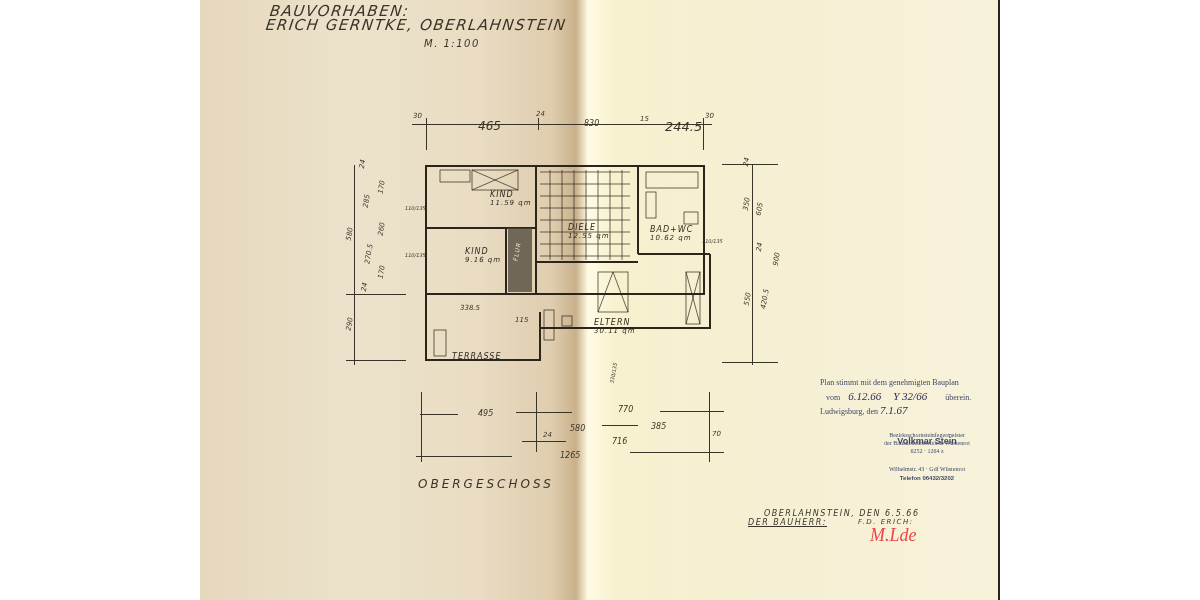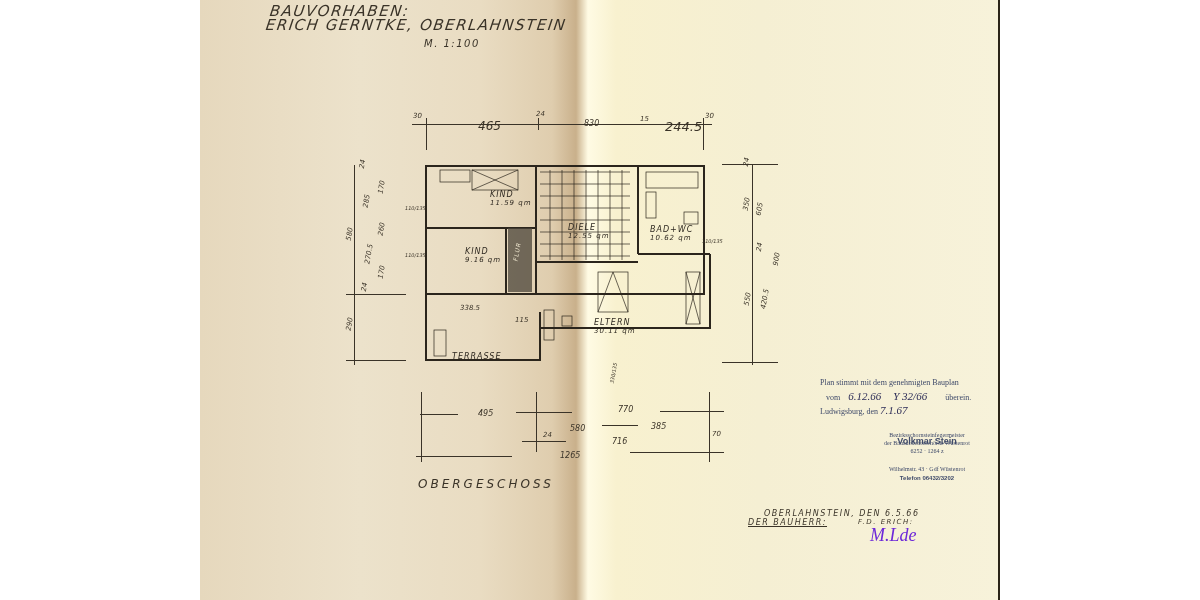--- a/index.html
+++ b/index.html
@@ -12,21 +12,21 @@
   .title2{left:266px;top:16px;font-size:15px;transform:skewX(-8deg);}
   .scale{left:424px;top:38px;font-size:10px;}
   .dim{position:absolute;font-size:7px;color:#3a3328;font-style:italic;white-space:nowrap;}
   .line{position:absolute;background:#3a3328;}
   .room{position:absolute;font-size:8px;color:#2e2820;font-style:italic;letter-spacing:1px;text-align:left;line-height:9px;}
   .sub{display:block;font-size:7px;}
   .stamp{position:absolute;left:812px;top:376px;width:188px;height:84px;font-family:"Liberation Serif",serif;color:#3f4a6a;font-size:8px;}
   .stamp .row{position:absolute;left:8px;white-space:nowrap;}
   .stamp .hw{font-family:"Liberation Serif",serif;font-style:italic;color:#2a2a55;font-size:11px;}
   .stamp .c{position:absolute;left:40px;width:150px;text-align:center;white-space:nowrap;}
-  .sig{position:absolute;left:870px;top:525px;font-family:"Liberation Serif",serif;font-style:italic;font-size:18px;color:#6d28d9;}
+  .sig{position:absolute;left:870px;top:525px;font-family:"Liberation Serif",serif;font-style:italic;font-size:18px;color:#ef4444;}
 </style>
 </head>
 <body>
 
 <div class="paper"></div>
 
 <div class="hand title1">BAUVORHABEN:</div>
 <div class="hand title2">ERICH GERNTKE, OBERLAHNSTEIN</div>
 <div class="hand scale">M. 1:100</div>
 

